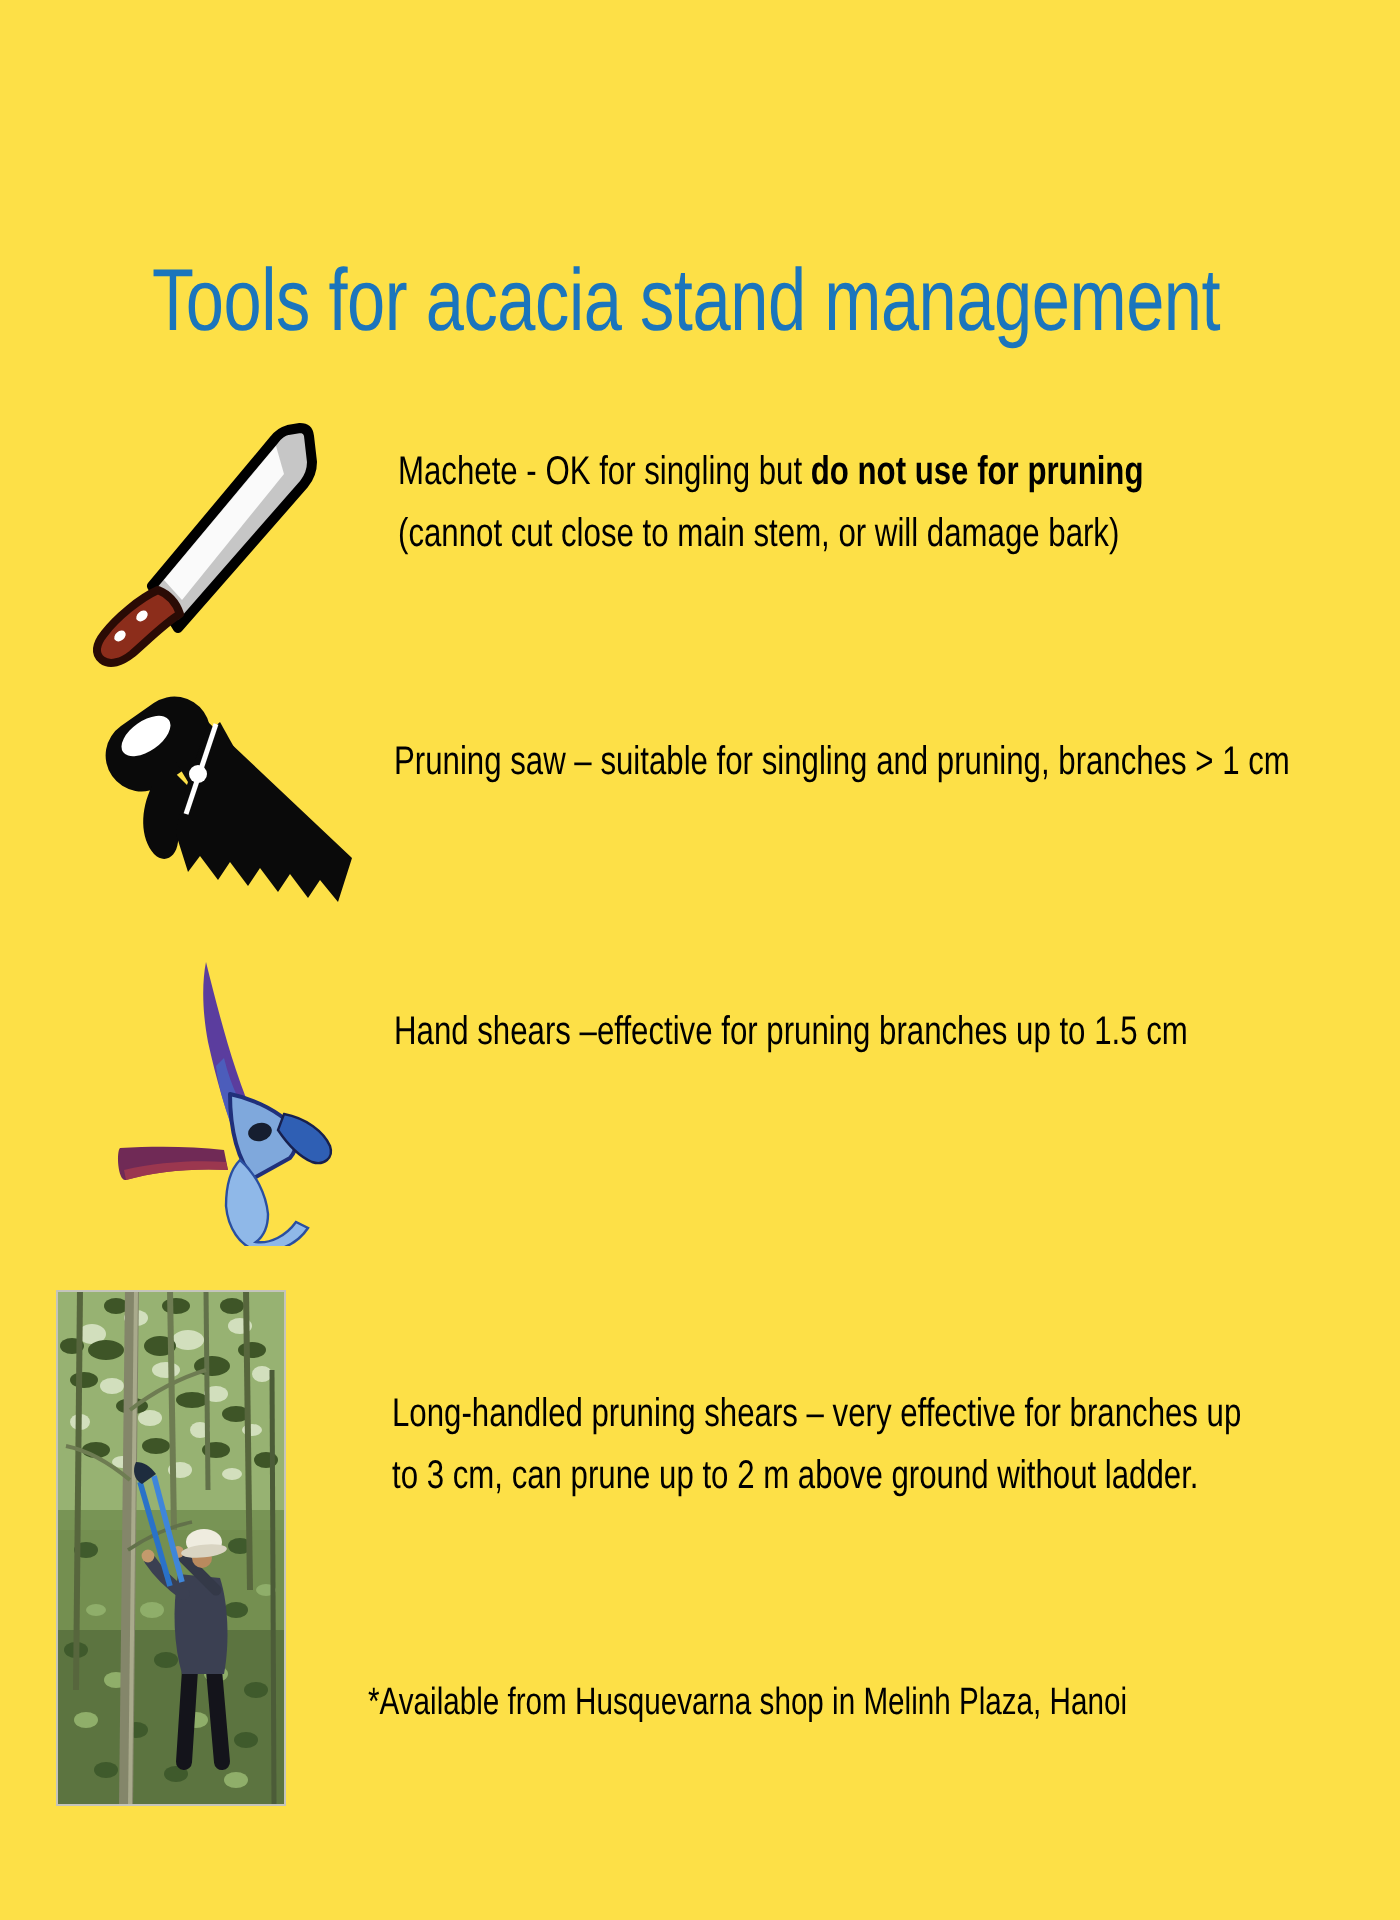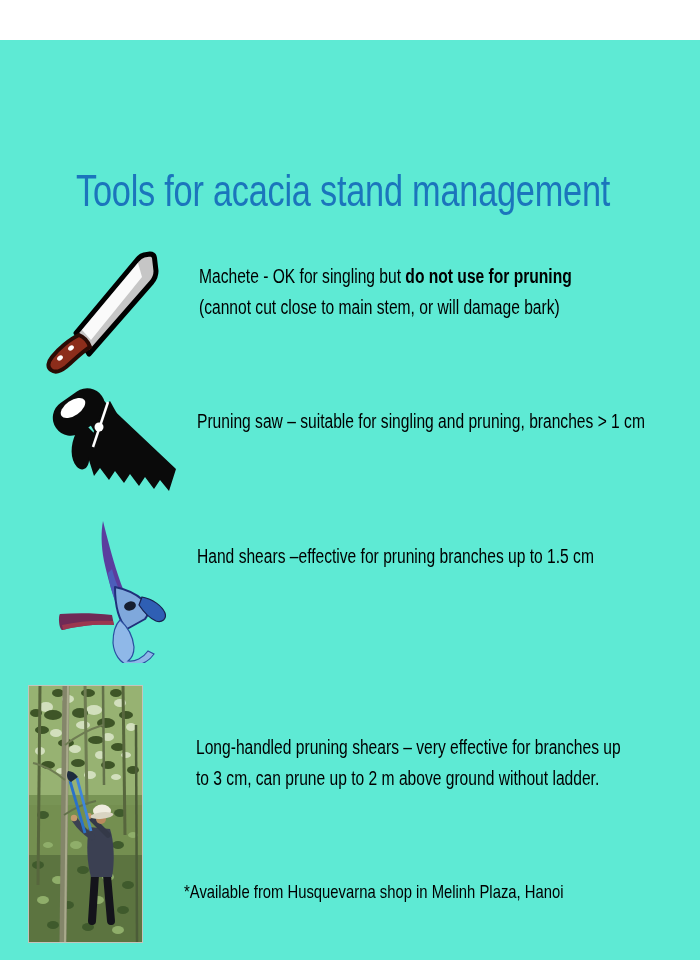--- a/index.html
+++ b/index.html
@@ -1,18 +1,18 @@
 <!DOCTYPE html>
 <html><head>
 <meta charset="utf-8">
 <style>
   html,body{margin:0;padding:0;background:#ffffff;}
   body{width:700px;height:960px;position:relative;overflow:hidden;
        font-family:"Liberation Sans", sans-serif;color:#000;}
-  .slide{position:absolute;inset:0;background:#5eead4;margin-top:40px;}
+  .slide{position:absolute;inset:0;background:#fde047;}
 
   .title{position:absolute;left:76px;top:127px;margin:0;
          font-size:44px;font-weight:400;line-height:1.1;color:#1b75bc;
          white-space:nowrap;transform:scaleX(0.78);transform-origin:0 0;
          letter-spacing:-0.3px;}
 
   .txt{position:absolute;font-size:20px;line-height:31px;white-space:nowrap;
        transform:scaleX(0.78);transform-origin:0 0;}
   .t1{left:199px;top:221px;}
   .t2{left:197px;top:366px;}

